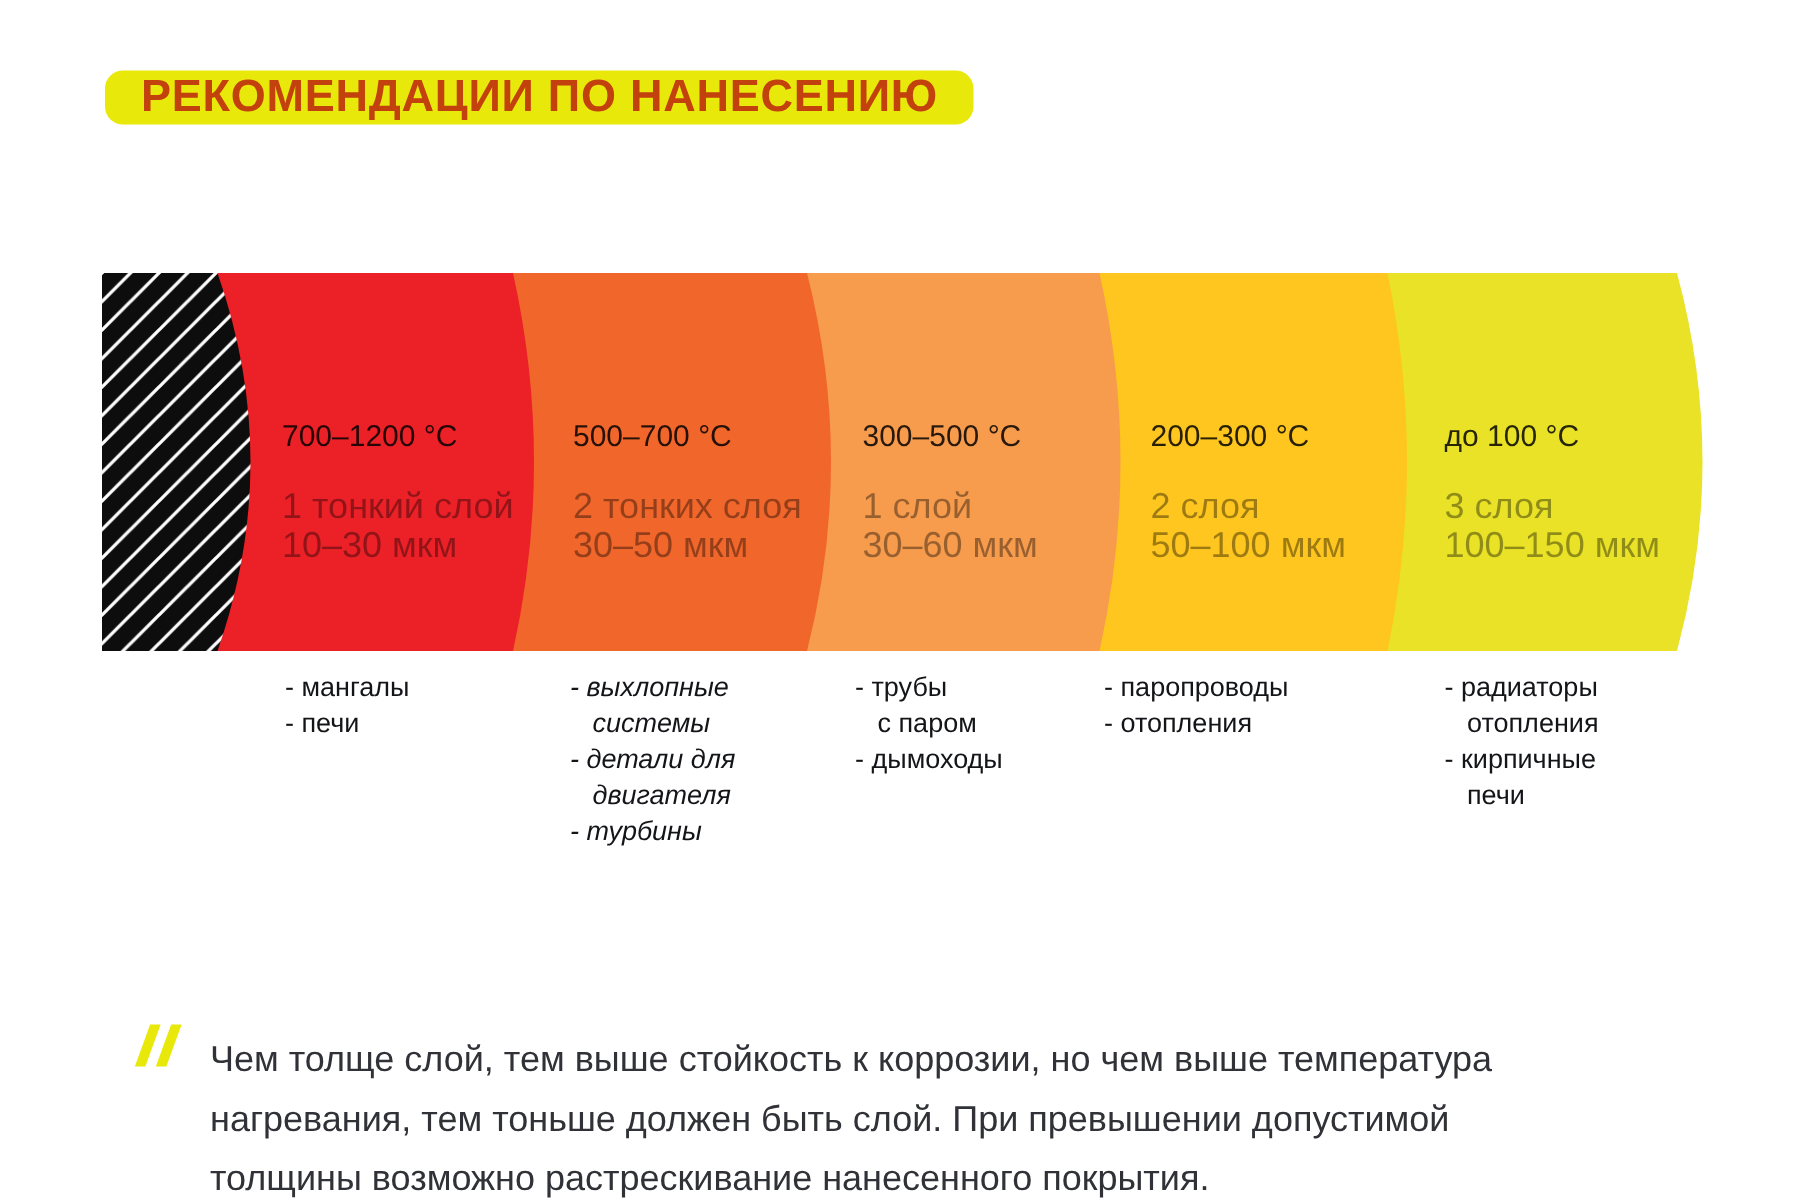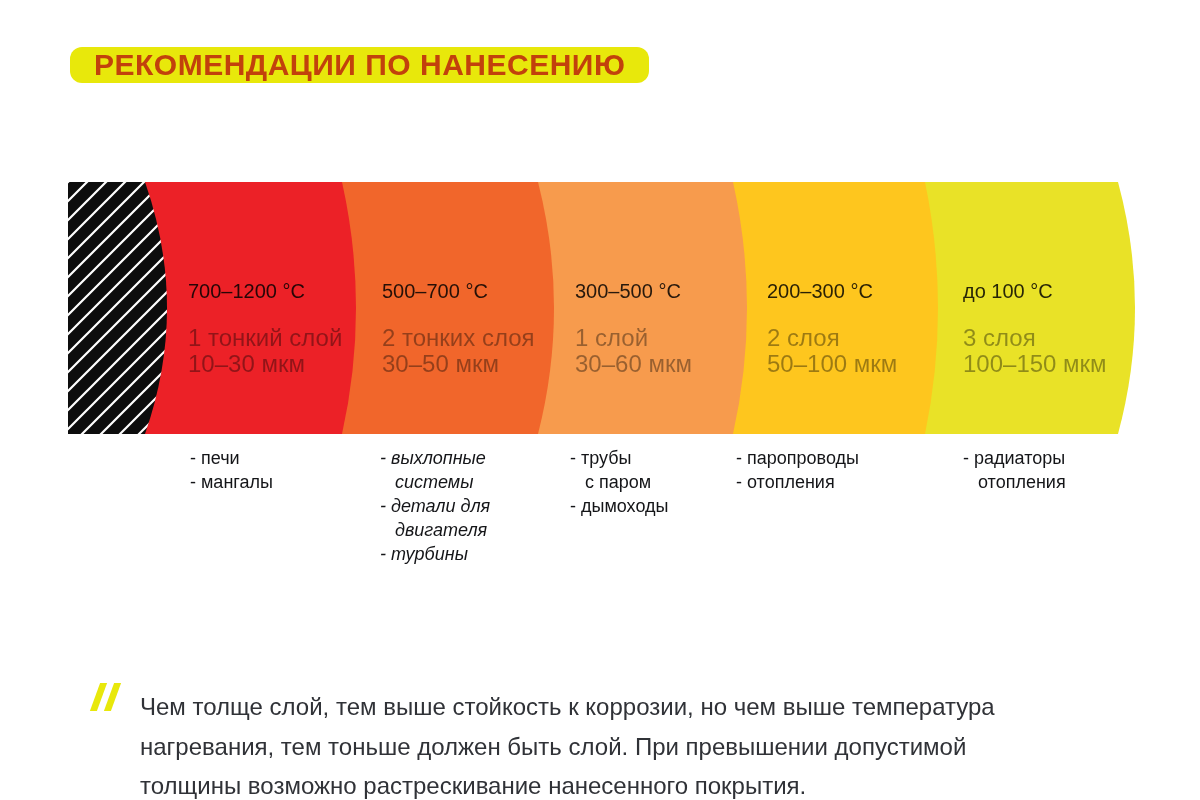--- a/index.html
+++ b/index.html
@@ -94,42 +94,44 @@
         <div class="seg" style="left: 895px;">
       <div class="temp">до 100 °C</div>
       <div class="layers">3 слоя
 100–150 мкм</div>
     </div>
       </div>
   </div>
 
   <div class="lists" id="lists">
       <div class="col" style="left: 190px;">
+        <div class="item">- мангалы</div>
         <div class="item">- печи</div>
-        <div class="item">- мангалы</div>
       </div>
       <div class="col" style="left: 380px; font-style: italic;">
         <div class="item">- выхлопные
 системы</div>
         <div class="item">- детали для
 двигателя</div>
         <div class="item">- турбины</div>
       </div>
       <div class="col" style="left: 570px;">
         <div class="item">- трубы
 с паром</div>
         <div class="item">- дымоходы</div>
       </div>
       <div class="col" style="left: 736px;">
         <div class="item">- паропроводы</div>
         <div class="item">- отопления</div>
       </div>
       <div class="col" style="left: 963px;">
         <div class="item">- радиаторы
 отопления</div>
+        <div class="item">- кирпичные
+печи</div>
       </div>
     </div>
 
   <div class="quote">
     <div class="qmark">
       <i class="b1" style="background: rgb(232, 232, 11);"></i>
         <i class="b2" style="background: rgb(232, 232, 11);"></i>
     </div>
     <div class="qtext" style="color: rgb(48, 50, 55);">Чем толще слой, тем выше стойкость к коррозии, но чем выше температура
 нагревания, тем тоньше должен быть слой. При превышении допустимой

